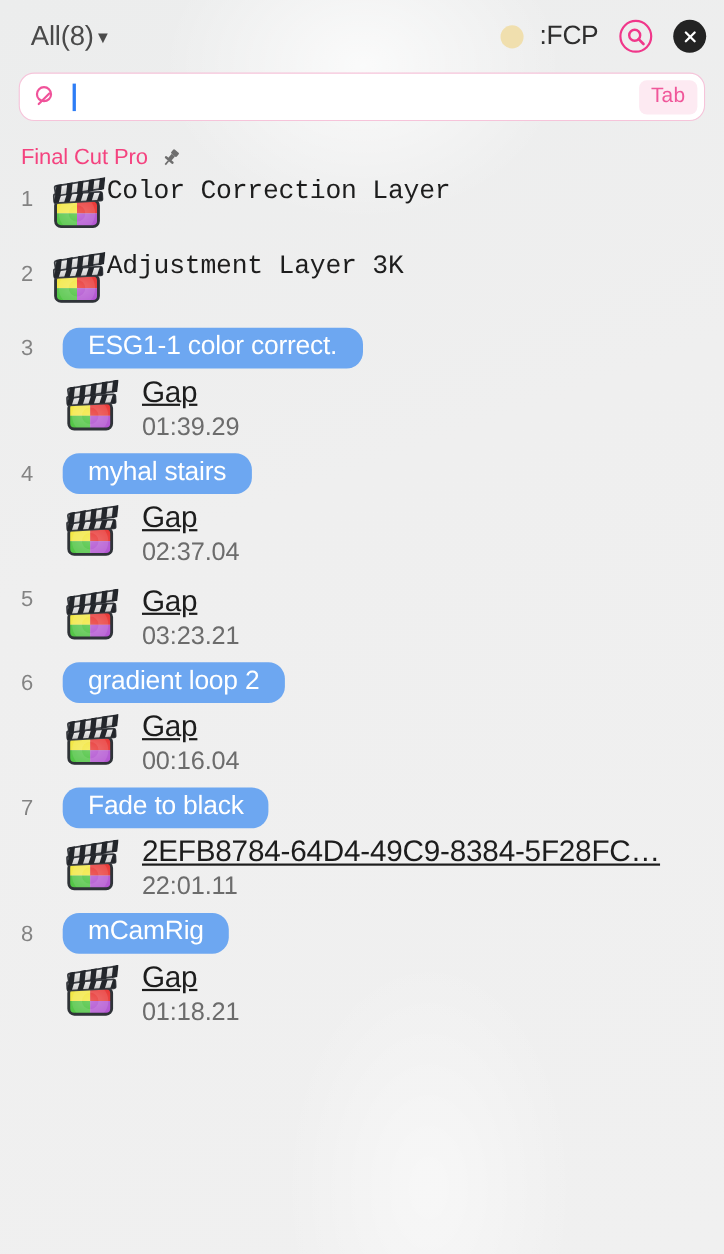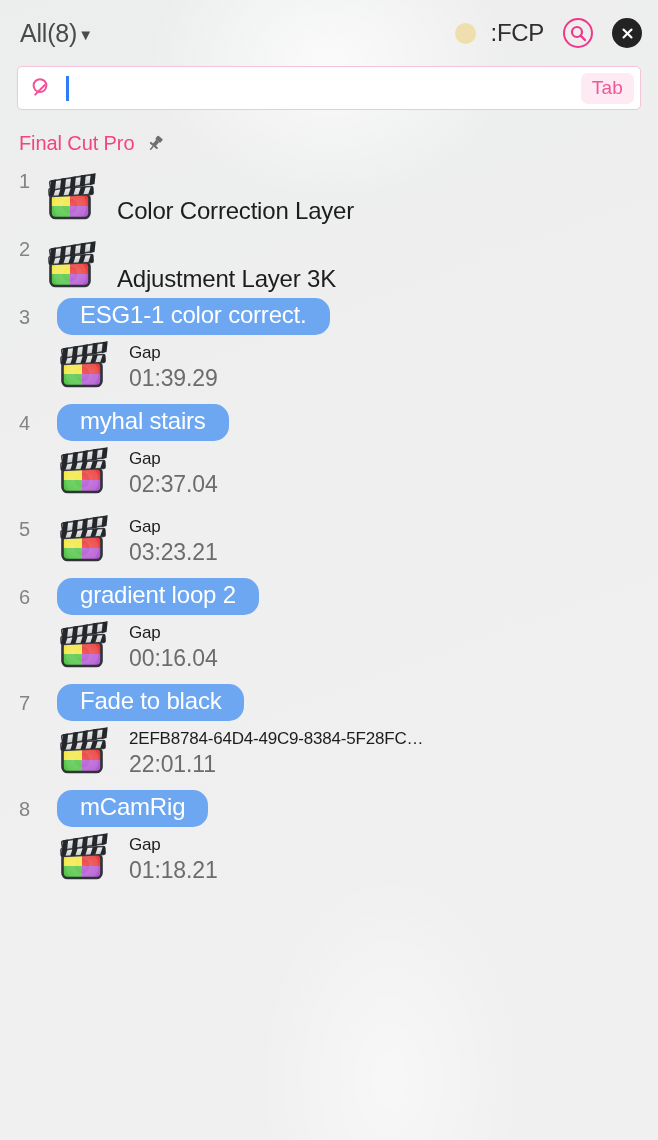--- a/index.html
+++ b/index.html
@@ -24,21 +24,21 @@
       linear-gradient(160deg, #eceded 0%, #efefef 40%, #f0f0f0 100%);
     overflow: hidden;
   }
 
   
   .header {
     position: relative;
     height: 66px;
     display: flex;
     align-items: center;
-    padding: 0 16px 0 20px;
+    padding: 0 16px 0 28px;
     box-sizing: border-box;
   }
   .filter-dropdown {
     display: flex;
     align-items: baseline;
     gap: 1px;
     color: #4a4a4a;
     font-size: 25px;
     letter-spacing: -0.2px;
     cursor: default;
@@ -86,21 +86,21 @@
     background: #232323;
   }
 
   
   .searchbar-wrap {
     padding: 0 17px;
   }
   .searchbar {
     height: 44px;
     border: 1.6px solid #f6c4da;
-    border-radius: 5px;
+    border-radius: 14px;
     background: #ffffff;
     display: flex;
     align-items: center;
     padding: 0 6px 0 12px;
     box-sizing: border-box;
   }
   .search-glass { flex: none; display: flex; align-items: center; }
   .caret {
     width: 2.6px;
     height: 25px;
@@ -163,23 +163,23 @@
   }
   .row-body {
     flex: 1 1 auto;
     min-width: 0;
     display: flex;
     flex-direction: column;
   }
   
   .simple-line {
     display: flex;
-    align-items: flex-end;
-    gap: 20px;
+    align-items: flex-start;
     min-height: 64px;
+    font-family: Liberation Mono, monospace;
   }
   .row-title {
     font-size: 24px;
     color: #1d1d1d;
     letter-spacing: -0.2px;
     white-space: nowrap;
     overflow: hidden;
     text-overflow: ellipsis;
   }
   
@@ -204,27 +204,28 @@
     min-width: 0;
   }
   .sub-text {
     display: flex;
     flex-direction: column;
     gap: 2px;
     min-width: 0;
     flex: 1 1 auto;
   }
   .sub-title {
-    font-size: 17px;
+    font-size: 27px;
     color: #1d1d1d;
     letter-spacing: -0.2px;
     white-space: nowrap;
     overflow: hidden;
     text-overflow: ellipsis;
     padding-right: 14px;
+    text-decoration: underline;
   }
   .sub-time {
     font-size: 23px;
     color: #6c6c6c;
     letter-spacing: -0.1px;
   }
 
   
   .fcp-icon {
     width: 52px;

